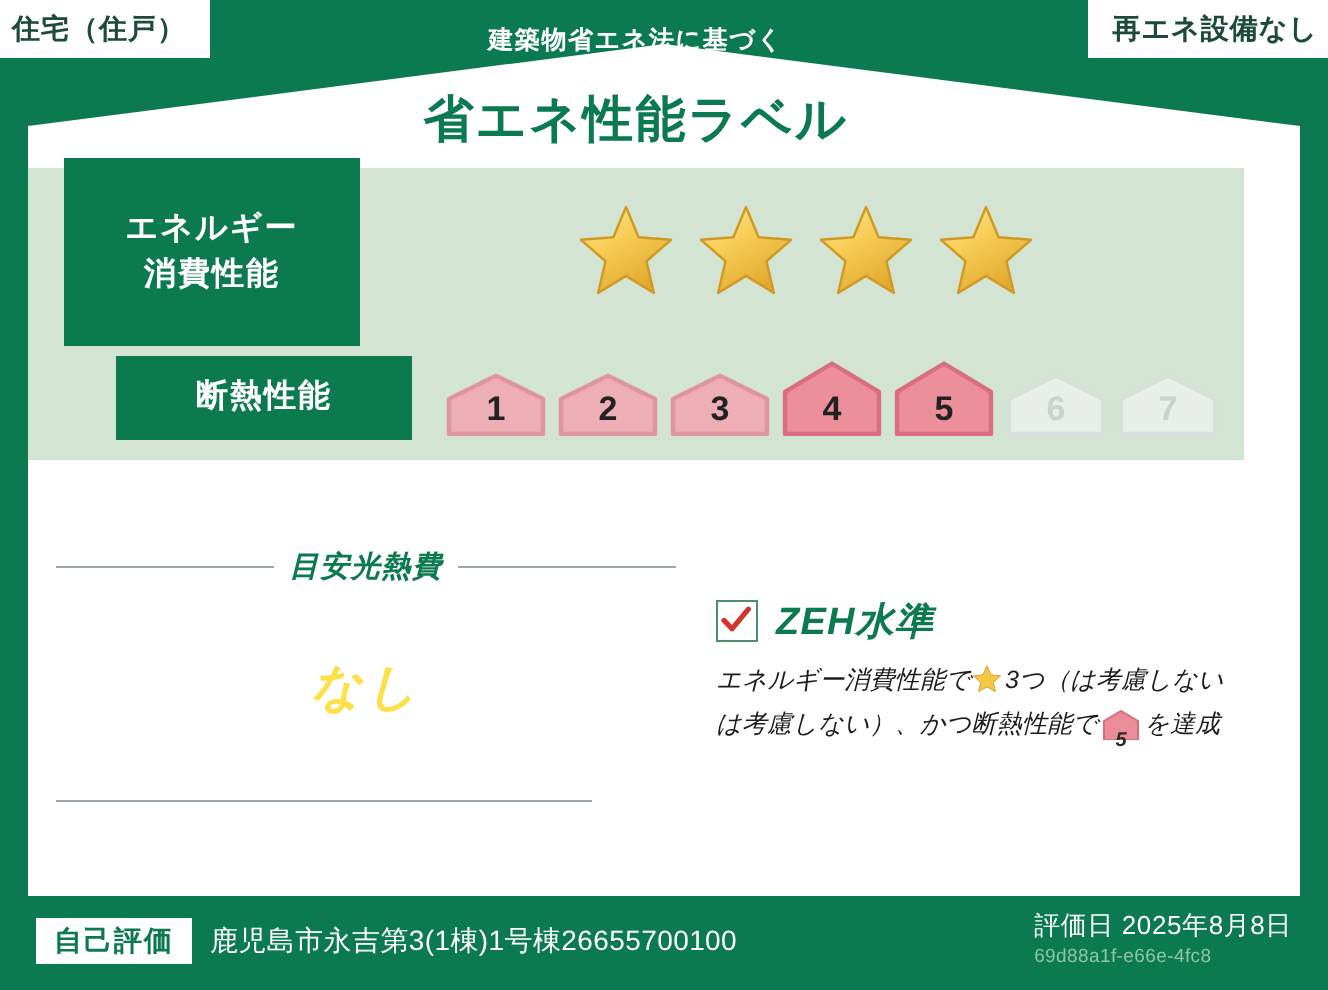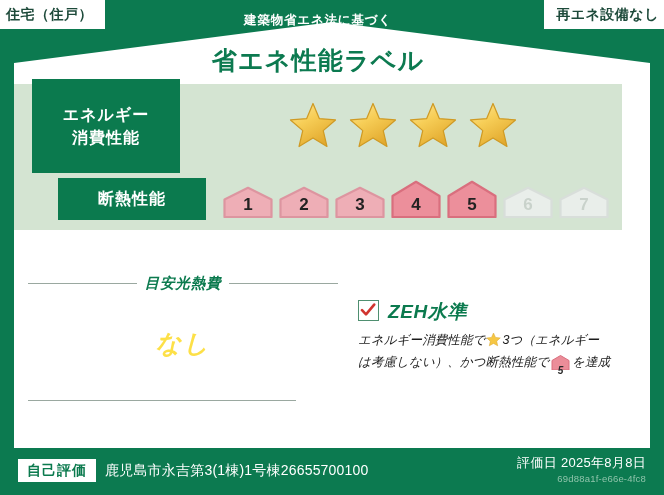--- a/index.html
+++ b/index.html
@@ -278,21 +278,20 @@
   }
   .address {
     color: #ffffff;
     font-size: 14px;
     letter-spacing: 0.2px;
   }
   .footer-right {
     position: absolute;
     right: 18px;
     top: 8px;
-    text-align: right;
   }
   .eval-date {
     color: #ffffff;
     font-size: 13px;
     letter-spacing: 0.3px;
     line-height: 1.1;
   }
   .eval-id {
     color: #8fc4ab;
     font-size: 9.5px;
@@ -440,21 +439,21 @@
         <svg width="16" height="16" viewBox="0 0 16 16">
           <path d="M2 8.2 L6 12.4 L14.2 2.6" stroke="#d1342f" stroke-width="2.6" fill="none" stroke-linecap="round" stroke-linejoin="round"></path>
         </svg>
       </span>
       <span class="zeh-title">ZEH水準</span>
     </div>
     <div class="zeh-desc">
       <span>エネルギー消費性能で</span><span class="inline-star">
         <svg width="15" height="15" viewBox="0 0 24 24">
           <polygon points="12,1.6 15.2,8.6 22.8,9.5 17.1,14.6 18.7,22.1 12,18.3 5.3,22.1 6.9,14.6 1.2,9.5 8.8,8.6" fill="#f6c744" stroke="#d8a52c" stroke-width="0.8"></polygon>
-        </svg></span><span>3つ（エネルギー</span><br><span>は考慮しない）、かつ断熱性能で</span><span class="inline-chip">
+        </svg></span><span>3つ（は考慮しない</span><br><span>は考慮しない）、かつ断熱性能で</span><span class="inline-chip">
         <svg width="19" height="15" viewBox="0 0 38 30">
           <path d="M2 30 L2 11 L19 1 L36 11 L36 30 Z" fill="#eb8d99" stroke="#d96f7e" stroke-width="2"></path>
         </svg>
         <span class="n">5</span>
       </span><span>を達成</span>
     </div>
   </div>
 
 </div>
 

